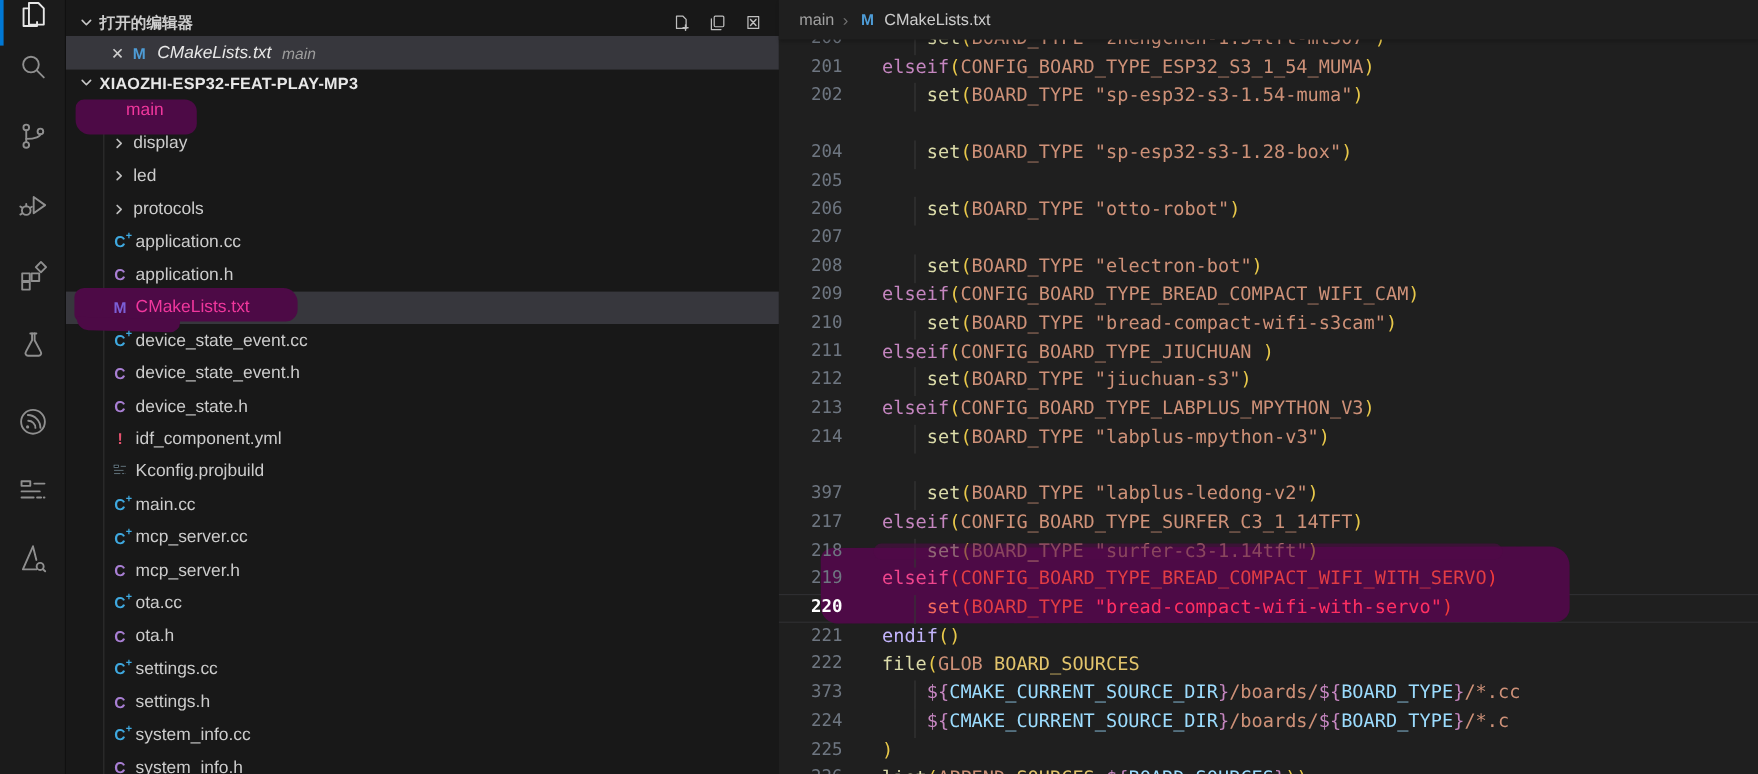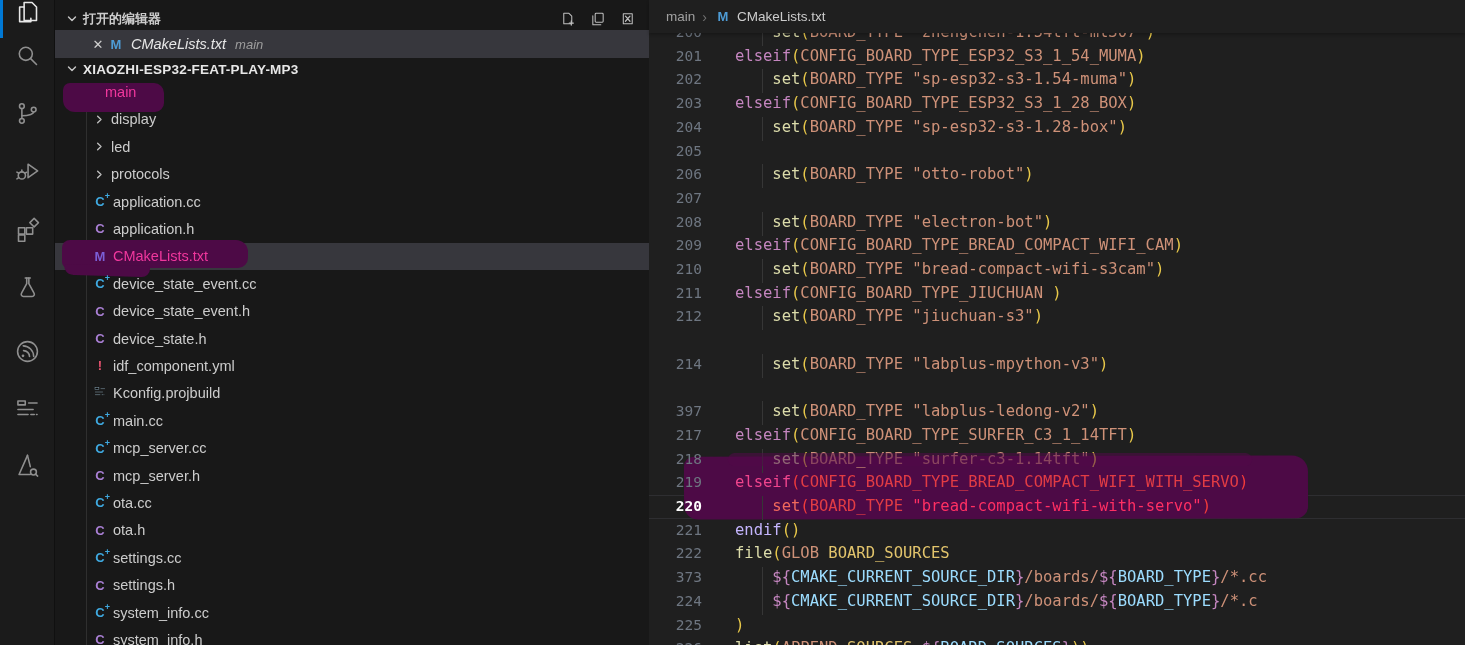--- a/index.html
+++ b/index.html
@@ -334,24 +334,20 @@
         </div>
         <div class="cl" style="top: 45.7px;">
           <span class="ln">201</span>
           <span class="ct"><span style="color: rgb(197, 134, 192);">elseif</span><span style="color: rgb(232, 200, 74);">(</span><span style="color: rgb(206, 145, 120);">CONFIG_BOARD_TYPE_ESP32_S3_1_54_MUMA</span><span style="color: rgb(232, 200, 74);">)</span></span>
         </div>
         <div class="cl" style="top: 69.4px;">
           <span class="gd"></span>
           <span class="ln">202</span>
           <span class="ct"><span style="color: rgb(204, 204, 204);">    </span><span style="color: rgb(220, 220, 170);">set</span><span style="color: rgb(232, 200, 74);">(</span><span style="color: rgb(206, 145, 120);">BOARD_TYPE</span><span style="color: rgb(204, 204, 204);"> </span><span style="color: rgb(206, 145, 120);">"sp-esp32-s3-1.54-muma"</span><span style="color: rgb(232, 200, 74);">)</span></span>
         </div>
-        <div class="cl" style="top: 93.1px;">
-          <span class="ln">203</span>
-          <span class="ct"><span style="color: rgb(197, 134, 192);">elseif</span><span style="color: rgb(232, 200, 74);">(</span><span style="color: rgb(206, 145, 120);">CONFIG_BOARD_TYPE_ESP32_S3_1_28_BOX</span><span style="color: rgb(232, 200, 74);">)</span></span>
-        </div>
         <div class="cl" style="top: 116.8px;">
           <span class="gd"></span>
           <span class="ln">204</span>
           <span class="ct"><span style="color: rgb(204, 204, 204);">    </span><span style="color: rgb(220, 220, 170);">set</span><span style="color: rgb(232, 200, 74);">(</span><span style="color: rgb(206, 145, 120);">BOARD_TYPE</span><span style="color: rgb(204, 204, 204);"> </span><span style="color: rgb(206, 145, 120);">"sp-esp32-s3-1.28-box"</span><span style="color: rgb(232, 200, 74);">)</span></span>
         </div>
         <div class="cl" style="top: 140.5px;">
           <span class="ln">205</span>
         </div>
         <div class="cl" style="top: 164.2px;">
           <span class="gd"></span>
@@ -376,20 +372,24 @@
           <span class="ct"><span style="color: rgb(204, 204, 204);">    </span><span style="color: rgb(220, 220, 170);">set</span><span style="color: rgb(232, 200, 74);">(</span><span style="color: rgb(206, 145, 120);">BOARD_TYPE</span><span style="color: rgb(204, 204, 204);"> </span><span style="color: rgb(206, 145, 120);">"bread-compact-wifi-s3cam"</span><span style="color: rgb(232, 200, 74);">)</span></span>
         </div>
         <div class="cl" style="top: 282.7px;">
           <span class="ln">211</span>
           <span class="ct"><span style="color: rgb(197, 134, 192);">elseif</span><span style="color: rgb(232, 200, 74);">(</span><span style="color: rgb(206, 145, 120);">CONFIG_BOARD_TYPE_JIUCHUAN</span><span style="color: rgb(204, 204, 204);"> </span><span style="color: rgb(232, 200, 74);">)</span></span>
         </div>
         <div class="cl" style="top: 306.4px;">
           <span class="gd"></span>
           <span class="ln">212</span>
           <span class="ct"><span style="color: rgb(204, 204, 204);">    </span><span style="color: rgb(220, 220, 170);">set</span><span style="color: rgb(232, 200, 74);">(</span><span style="color: rgb(206, 145, 120);">BOARD_TYPE</span><span style="color: rgb(204, 204, 204);"> </span><span style="color: rgb(206, 145, 120);">"jiuchuan-s3"</span><span style="color: rgb(232, 200, 74);">)</span></span>
+        </div>
+        <div class="cl" style="top: 330.1px;">
+          <span class="ln">213</span>
+          <span class="ct"><span style="color: rgb(197, 134, 192);">elseif</span><span style="color: rgb(232, 200, 74);">(</span><span style="color: rgb(206, 145, 120);">CONFIG_BOARD_TYPE_LABPLUS_MPYTHON_V3</span><span style="color: rgb(232, 200, 74);">)</span></span>
         </div>
         <div class="cl" style="top: 353.8px;">
           <span class="gd"></span>
           <span class="ln">214</span>
           <span class="ct"><span style="color: rgb(204, 204, 204);">    </span><span style="color: rgb(220, 220, 170);">set</span><span style="color: rgb(232, 200, 74);">(</span><span style="color: rgb(206, 145, 120);">BOARD_TYPE</span><span style="color: rgb(204, 204, 204);"> </span><span style="color: rgb(206, 145, 120);">"labplus-mpython-v3"</span><span style="color: rgb(232, 200, 74);">)</span></span>
         </div>
         <div class="cl" style="top: 401.2px;">
           <span class="gd"></span>
           <span class="ln">397</span>
           <span class="ct"><span style="color: rgb(204, 204, 204);">    </span><span style="color: rgb(220, 220, 170);">set</span><span style="color: rgb(232, 200, 74);">(</span><span style="color: rgb(206, 145, 120);">BOARD_TYPE</span><span style="color: rgb(204, 204, 204);"> </span><span style="color: rgb(206, 145, 120);">"labplus-ledong-v2"</span><span style="color: rgb(232, 200, 74);">)</span></span>

